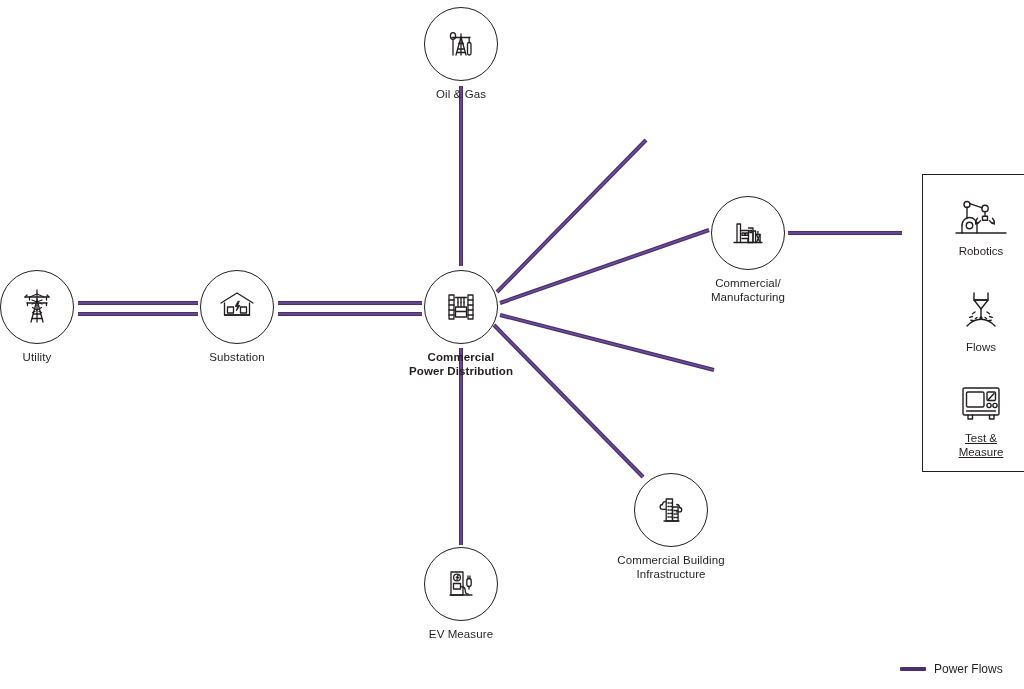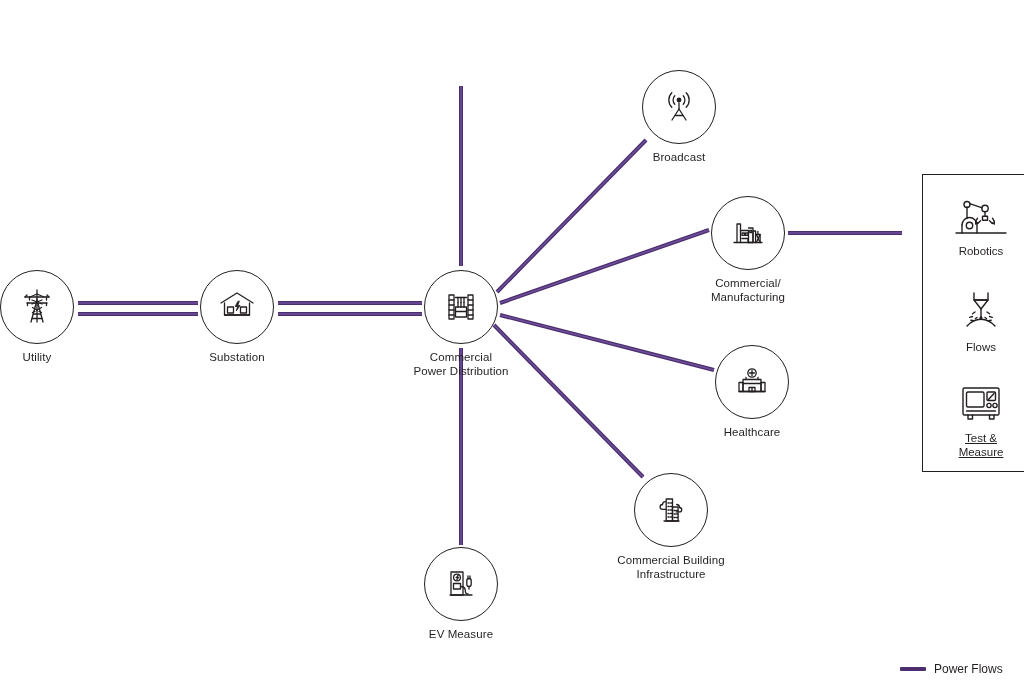--- a/index.html
+++ b/index.html
@@ -190,58 +190,59 @@
           <path d="M8.5 29h25"></path>
           <rect x="11.5" y="21" width="6" height="6"></rect>
           <rect x="24.5" y="21" width="6" height="6"></rect>
           <path d="M21.8 15.5l-2.6 5h2.3l-1.2 4.5 3.7-5.6h-2.3l1.6-3.9z" fill="#231f20" stroke-width="0.8"></path>
         </svg>
       </span>
     </div>
     <div class="label">Substation</div>
   </div>
 
-  <div class="node" style="left:461px; top:270px;">
+  <div class="node" style="left:461px; top:270px;font-weight:bold;">
     <div class="circle">
       <span>
         <svg width="42" height="42" viewBox="0 0 42 42" fill="none" stroke="#231f20" stroke-width="1.3" stroke-linecap="round" stroke-linejoin="round">
           <rect x="9" y="9" width="5" height="24"></rect>
           <rect x="28" y="9" width="5" height="24"></rect>
           <path d="M9 14h5M9 19h5M9 24h5M9 29h5"></path>
           <path d="M28 14h5M28 19h5M28 24h5M28 29h5"></path>
           <path d="M15.5 11.5h11"></path>
           <path d="M18 11.5v5M21 11.5v5M24 11.5v5"></path>
           <rect x="15.5" y="21" width="11" height="10"></rect>
           <path d="M18 16.5v4.5M21 16.5v4.5M24 16.5v4.5"></path>
           <path d="M15.5 25.5h11"></path>
         </svg>
       </span>
     </div>
     <div class="label">Commercial
 Power Distribution</div>
   </div>
 
-
-  <div class="node" style="left:679px; top:70px;">
-    <div class="circle">
-      <span>
-        <svg width="42" height="42" viewBox="0 0 42 42" fill="none" stroke="#231f20" stroke-width="1.3" stroke-linecap="round" stroke-linejoin="round">
-          <circle cx="21" cy="14" r="2.4" fill="#231f20" stroke="none"></circle>
-          <path d="M16.8 18.2a6 6 0 010-8.4"></path>
-          <path d="M25.2 9.8a6 6 0 010 8.4"></path>
-          <path d="M13.8 21.2a10.2 10.2 0 010-14.4"></path>
-          <path d="M28.2 6.8a10.2 10.2 0 010 14.4"></path>
-          <path d="M21 17v6"></path>
-          <path d="M21 23l-7 11M21 23l7 11"></path>
-          <path d="M17.2 29.5h7.6"></path>
-        </svg>
-      </span>
-    </div>
-    <div class="label">Broadcast</div>
-  </div>
+  <div class="node" style="left:461px; top:7px;">
+    <div class="circle">
+      <span>
+        <svg width="42" height="42" viewBox="0 0 42 42" fill="none" stroke="#231f20" stroke-width="1.3" stroke-linecap="round" stroke-linejoin="round">
+          <path d="M12 14.5h18"></path>
+          <path d="M21 11v21"></path>
+          <path d="M16 32l5-18 5 18"></path>
+          <path d="M17.6 26h6.8M16.6 29.5h8.8"></path>
+          <path d="M18.7 20.5h4.6"></path>
+          <ellipse cx="13" cy="13" rx="2.6" ry="3.4"></ellipse>
+          <path d="M13 16.4V32"></path>
+          <rect x="27.5" y="19.5" width="3.5" height="12.5" rx="1.7"></rect>
+          <path d="M29.2 14.5v5"></path>
+        </svg>
+      </span>
+    </div>
+    <div class="label">Oil &amp; Gas</div>
+  </div>
+
 
   <div class="node" style="left:748px; top:196px;">
     <div class="circle">
       <span>
         <svg width="42" height="42" viewBox="0 0 42 42" fill="none" stroke="#231f20" stroke-width="1.3" stroke-linecap="round" stroke-linejoin="round">
           <path d="M7 30.5h28"></path>
           <path d="M10 30.5V12h3.5v18.5"></path>
           <path d="M13.5 18.5h8V30.5"></path>
           <rect x="15" y="21" width="2.4" height="2.4"></rect>
           <rect x="18.6" y="21" width="2.4" height="2.4"></rect>
@@ -252,39 +253,20 @@
           <path d="M28.6 22.5h4.5v8"></path>
           <path d="M29.4 22.5l3.7 8M33.1 22.5l-3.7 8"></path>
           <path d="M30.9 19.5v3"></path>
         </svg>
       </span>
     </div>
     <div class="label">Commercial/
 Manufacturing</div>
   </div>
 
-  <div class="node" style="left:752px; top:345px;">
-    <div class="circle">
-      <span>
-        <svg width="42" height="42" viewBox="0 0 42 42" fill="none" stroke="#231f20" stroke-width="1.3" stroke-linecap="round" stroke-linejoin="round">
-          <circle cx="21" cy="12" r="4.2"></circle>
-          <path d="M21 9.5v5M18.5 12h5"></path>
-          <path d="M12 18.5h18v12H12z"></path>
-          <path d="M12 22.5h18"></path>
-          <path d="M8 21.5h4v9H8z"></path>
-          <path d="M30 21.5h4v9h-4z"></path>
-          <path d="M8 30.5h26"></path>
-          <path d="M18 26.5h6v4h-6z"></path>
-          <path d="M21 26.5v4"></path>
-          <path d="M15 16.3v2.2M27 16.3v2.2"></path>
-        </svg>
-      </span>
-    </div>
-    <div class="label">Healthcare</div>
-  </div>
 
   <div class="node" style="left:671px; top:473px;">
     <div class="circle">
       <span>
         <svg width="42" height="42" viewBox="0 0 42 42" fill="none" stroke="#231f20" stroke-width="1.3" stroke-linecap="round" stroke-linejoin="round">
           <path d="M12.5 15.5a3 3 0 013-2.8"></path>
           <path d="M12.5 15.5a2.4 2.4 0 000 4.8h3.3"></path>
           <path d="M29.5 18.5a3 3 0 00-2.8-3"></path>
           <path d="M29.5 18.5a2.2 2.2 0 010 4.4h-3.3"></path>
           <rect x="16.2" y="10" width="6.3" height="22"></rect>

